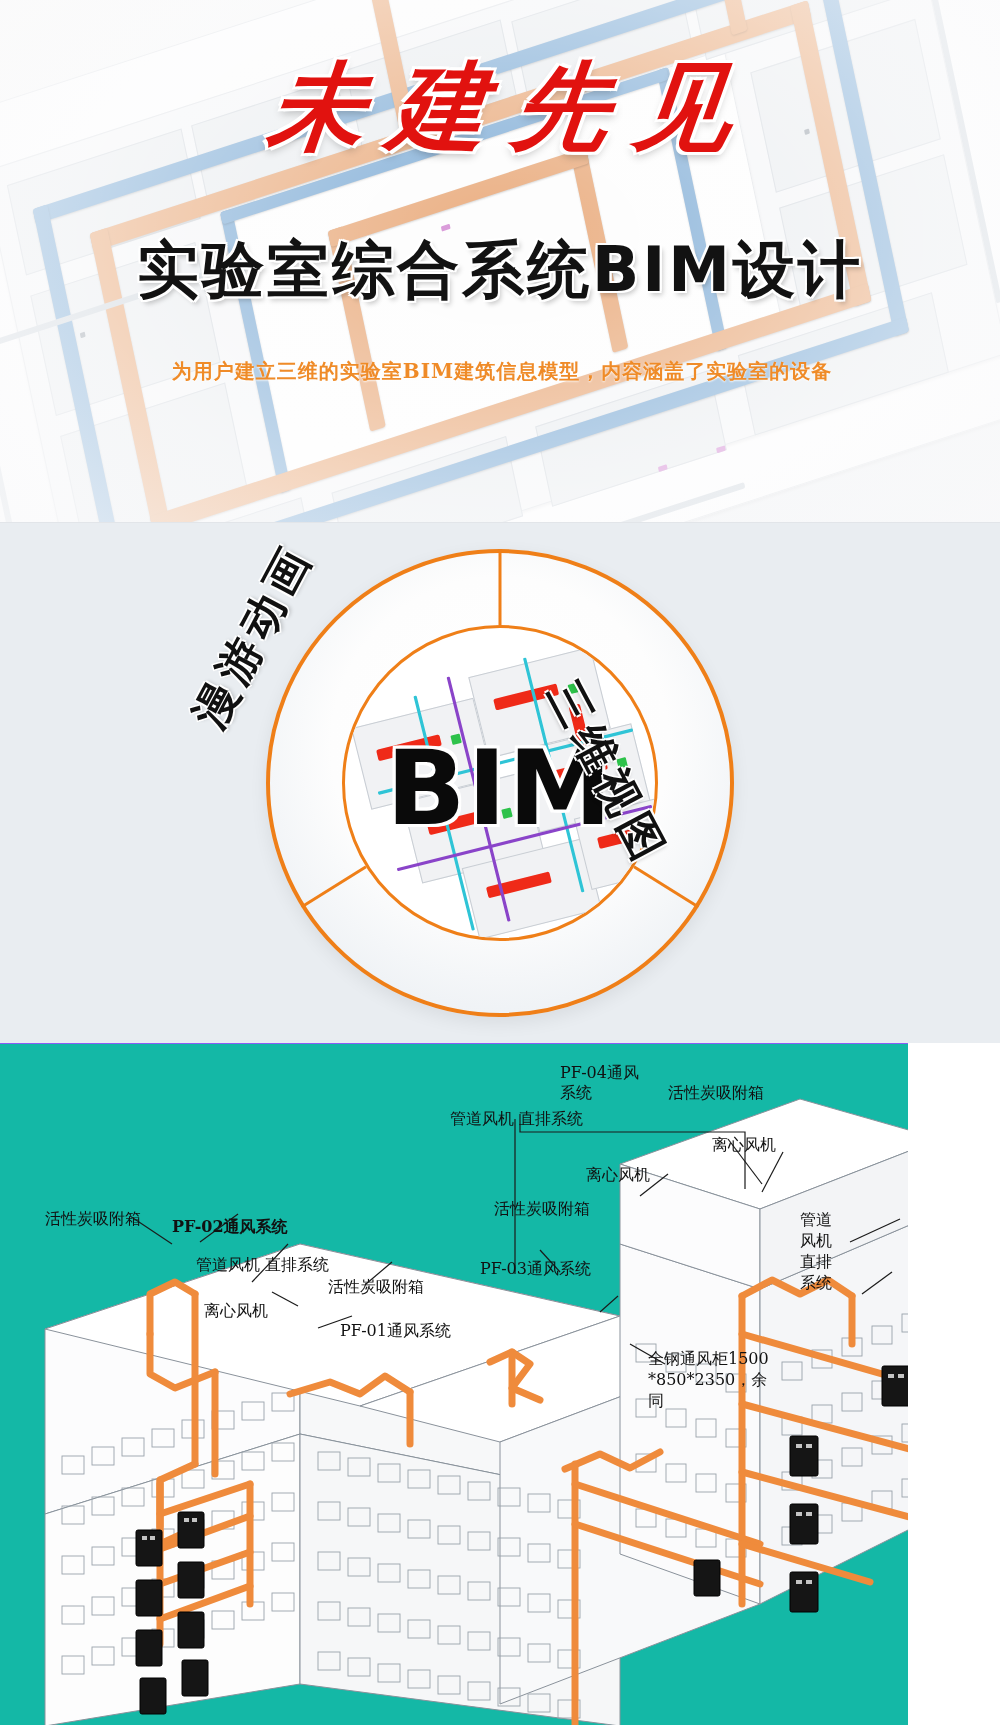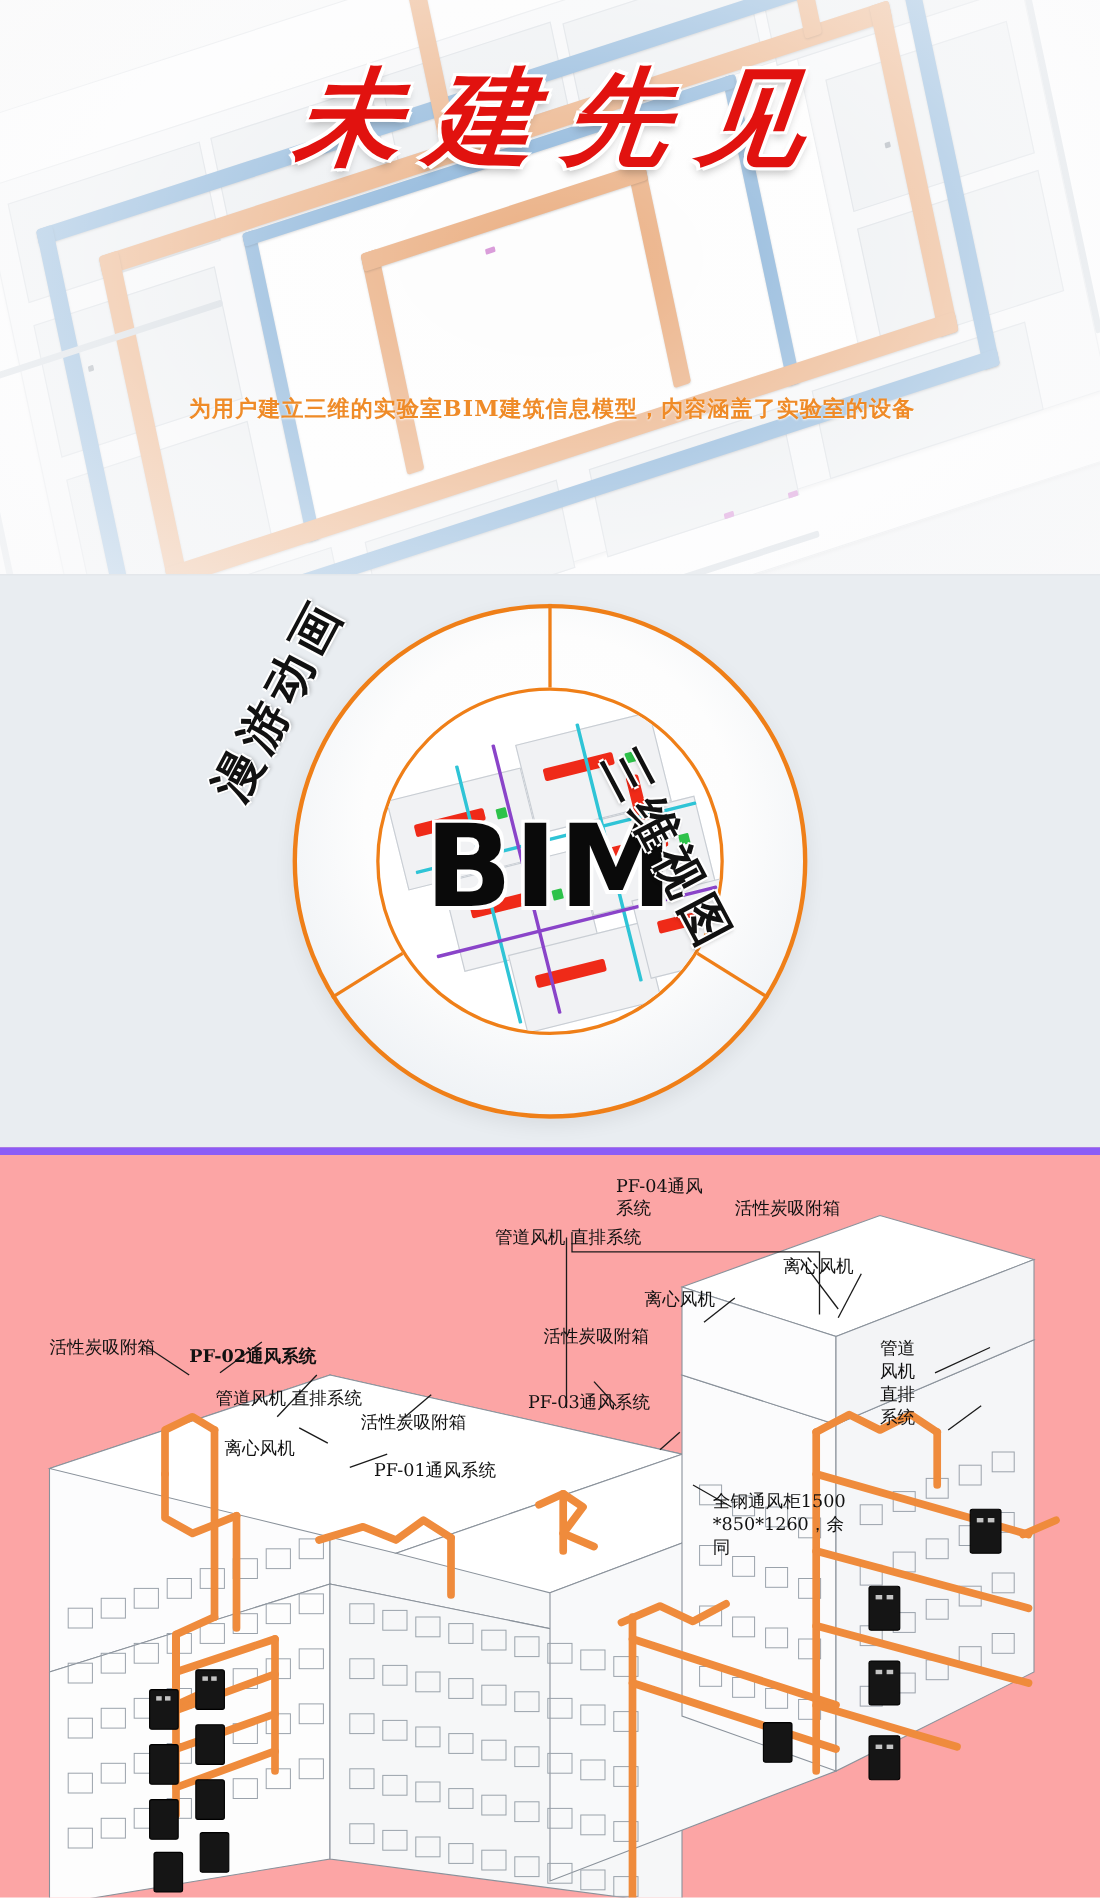--- a/index.html
+++ b/index.html
@@ -193,24 +193,24 @@
   }
   .mbar-r { position:absolute; background:#ef2a18; border-radius:2px; }
   .mbar-g { position:absolute; background:#2dc24a; border-radius:1px; }
   .mbar-c { position:absolute; background:#2fc4d6; border-radius:1px; }
   .mbar-p { position:absolute; background:#8a44c9; border-radius:1px; }
   .mslab  { position:absolute; background:#f1f2f4; border:1px solid #c9ced4; }
 
   
   .diagram-sec {
     position: relative;
-    width: 1000px;
+    width: 908px;
     height: 682px;
-    background: #fca5a5;
-    border-top: 7px solid #8b5cf6;
+    background: #14b8a6;
+    border-top: 1px solid #8b5cf6;
     overflow: hidden;
   }
   .dg-label {
     position: absolute;
     font-family: "DejaVu Serif", "Liberation Serif", serif;
     font-size: 16px;
     color: #111;
     white-space: pre-line;
     line-height: 1.25;
   }
@@ -271,20 +271,21 @@
         <div class="dot" style="left:910px; top:350px;"></div>
 
         <div class="pink" style="left:540px; top:330px;"></div>
         <div class="pink" style="left:700px; top:620px;"></div>
         <div class="pink" style="left:760px; top:620px;"></div>
       </div>
       <div class="hero-fade"></div>
     </div>
 
     <div class="brush-title">未建先见</div>
+    <div class="main-title">实验室综合系统BIM设计</div>
     <div class="sub-line l1">为用户建立三维的实验室BIM建筑信息模型，内容涵盖了实验室的设备</div>
   </section>
 
   <section class="circle-sec">
     <div class="ring">
       <div class="spoke s1"></div>
       <div class="spoke s2"></div>
       <div class="spoke s3"></div>
 
       <div class="inner-ring">
@@ -610,16 +611,16 @@
 直排
 系统</div>
     <div class="dg-label" style="left: 45px; top: 165px;">活性炭吸附箱</div>
     <div class="dg-label" style="left: 172px; top: 173px; font-weight: bold;">PF-02通风系统</div>
     <div class="dg-label" style="left: 196px; top: 211px;">管道风机 直排系统</div>
     <div class="dg-label" style="left: 328px; top: 233px;">活性炭吸附箱</div>
     <div class="dg-label" style="left: 204px; top: 257px;">离心风机</div>
     <div class="dg-label" style="left: 340px; top: 277px;">PF-01通风系统</div>
     <div class="dg-label" style="left: 480px; top: 215px;">PF-03通风系统</div>
     <div class="dg-label" style="left: 648px; top: 305px; line-height: 1.3;">全钢通风柜1500
-*850*1260，余
+*850*2350，余
 同</div>
   </section>
 </div>
 
 </body></html>

